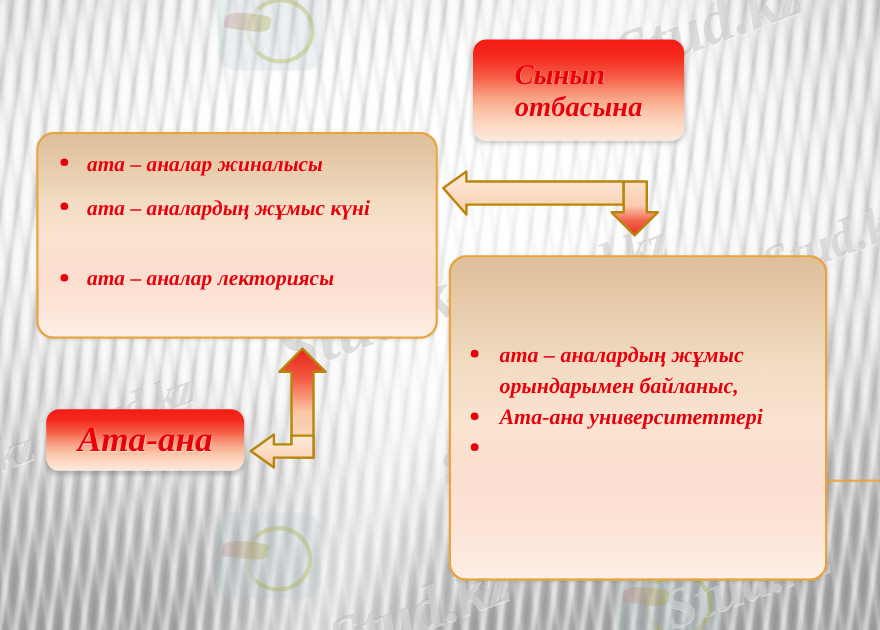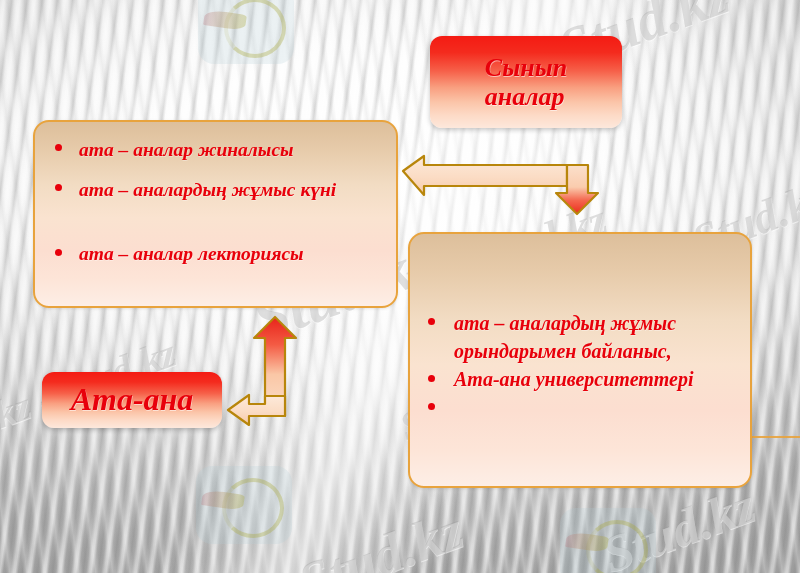--- a/index.html
+++ b/index.html
@@ -218,42 +218,42 @@
   <svg class="arrow-svg" style="left:0px; top:0px;" width="800" height="573" viewBox="0 0 800 573">
 
     <path d="M 265,416 L 265,338 L 254,338 L 275,317 L 296,338 L 285,338 L 285,416 Z" fill="url(#gradUp)" stroke="#B8860B" stroke-width="2.2" stroke-linejoin="round"></path>
 
     <path d="M 285,396 L 285,416 L 249,416 L 249,425 L 228,410 L 249,395 L 249,404 L 265,404 L 265,396 Z" fill="url(#gradFlat)" stroke="#B8860B" stroke-width="2.2" stroke-linejoin="round"></path>
   </svg>
 
   <div class="redbox" style="left:430px; top:36px; width:192px; height:92px;">
     <div class="rb-text" style="font-size:26px;">
       <div>Сынып</div>
-      <div>аналар</div>
+      <div>отбасына</div>
     </div>
   </div>
 
   <div class="panel" style="left:33px; top:120px; width:365px; height:188px;">
     <ul class="bullets" style="margin:14px 12px 0 20px; font-size:19.5px; line-height:1.42;">
       <li style="padding-left:24px; margin-bottom:12px;">
         <span class="bdot"></span>
         <span>ата – аналар жиналысы</span>
       </li>
       <li style="padding-left:24px; margin-bottom:2px;">
         <span class="bdot"></span>
         <span>ата – аналардың жұмыс күні</span>
       </li>
       <li style="padding-left:24px;margin-top:37px;">
         <span class="bdot"></span>
         <span>ата – аналар лекториясы</span>
       </li>
     </ul>
   </div>
 
-  <div class="panel" style="left:408px; top:232px; width:344px; height:256px;">
+  <div class="panel" style="left:408px; top:232px; width:344px; height:296px;">
     <ul class="bullets" style="margin:76px 14px 0 18px; font-size:20px; line-height:1.38;">
       <li style="padding-left:26px; margin-bottom:1px;">
         <span class="bdot"></span>
         <span>ата – аналардың жұмыс орындарымен байланыс,</span>
       </li>
       <li style="padding-left:26px; margin-bottom:1px;">
         <span class="bdot"></span>
         <span>Ата-ана университеттері</span>
       </li>
       <li style="padding-left:26px;">

